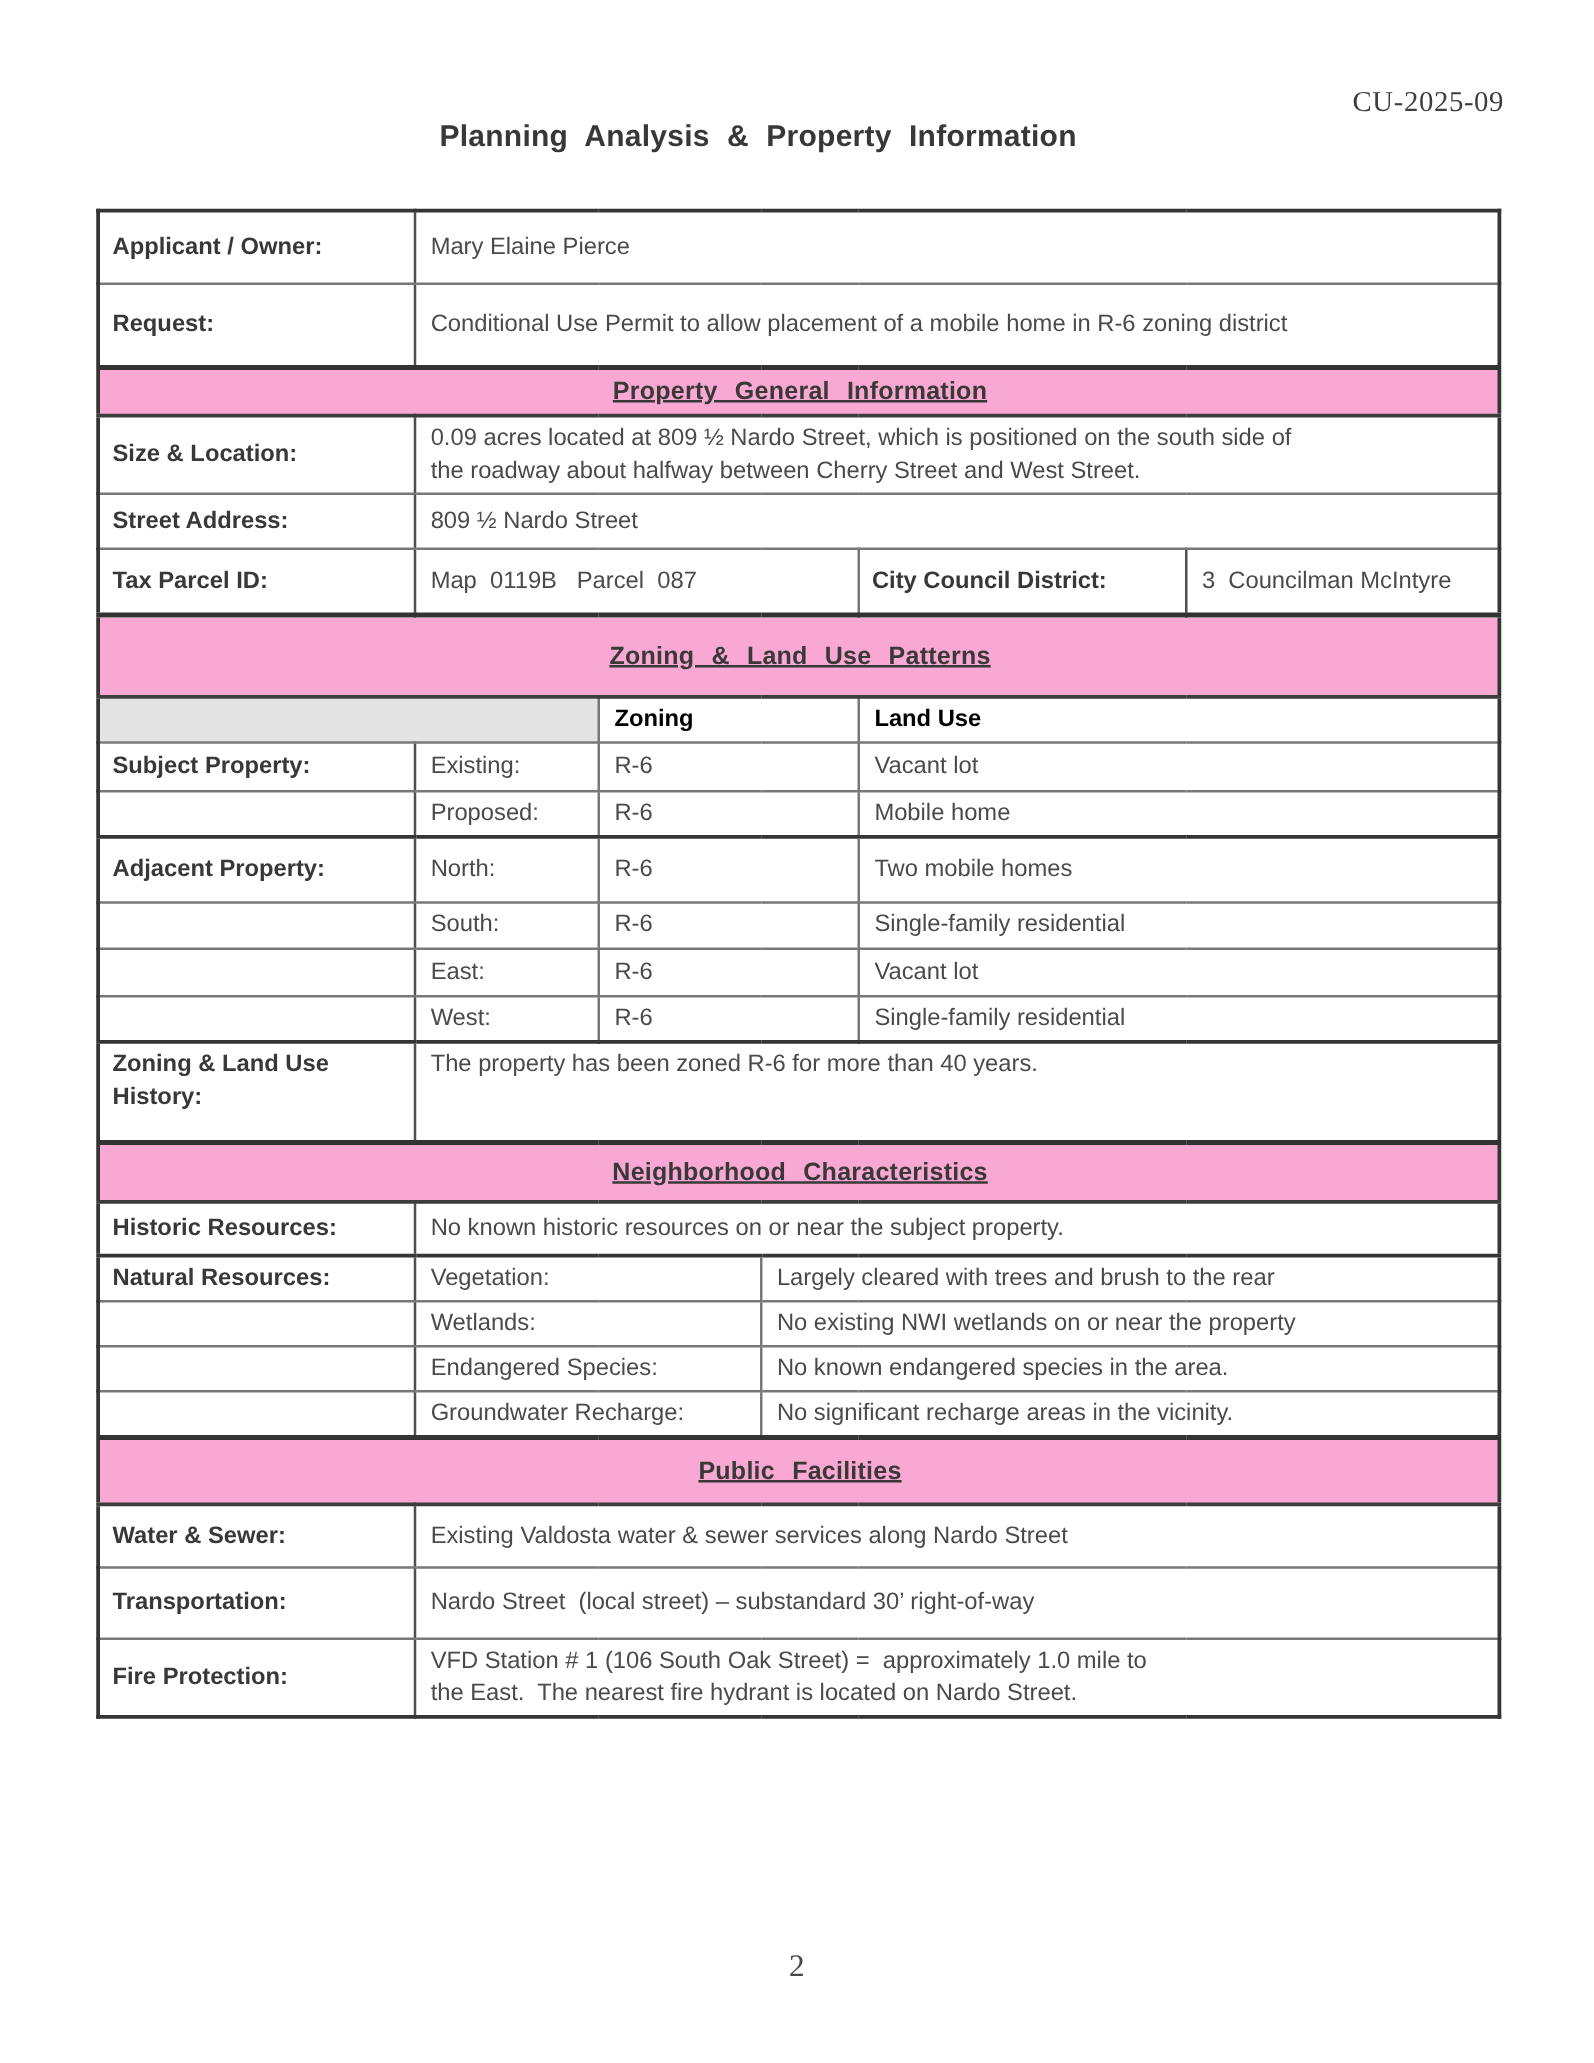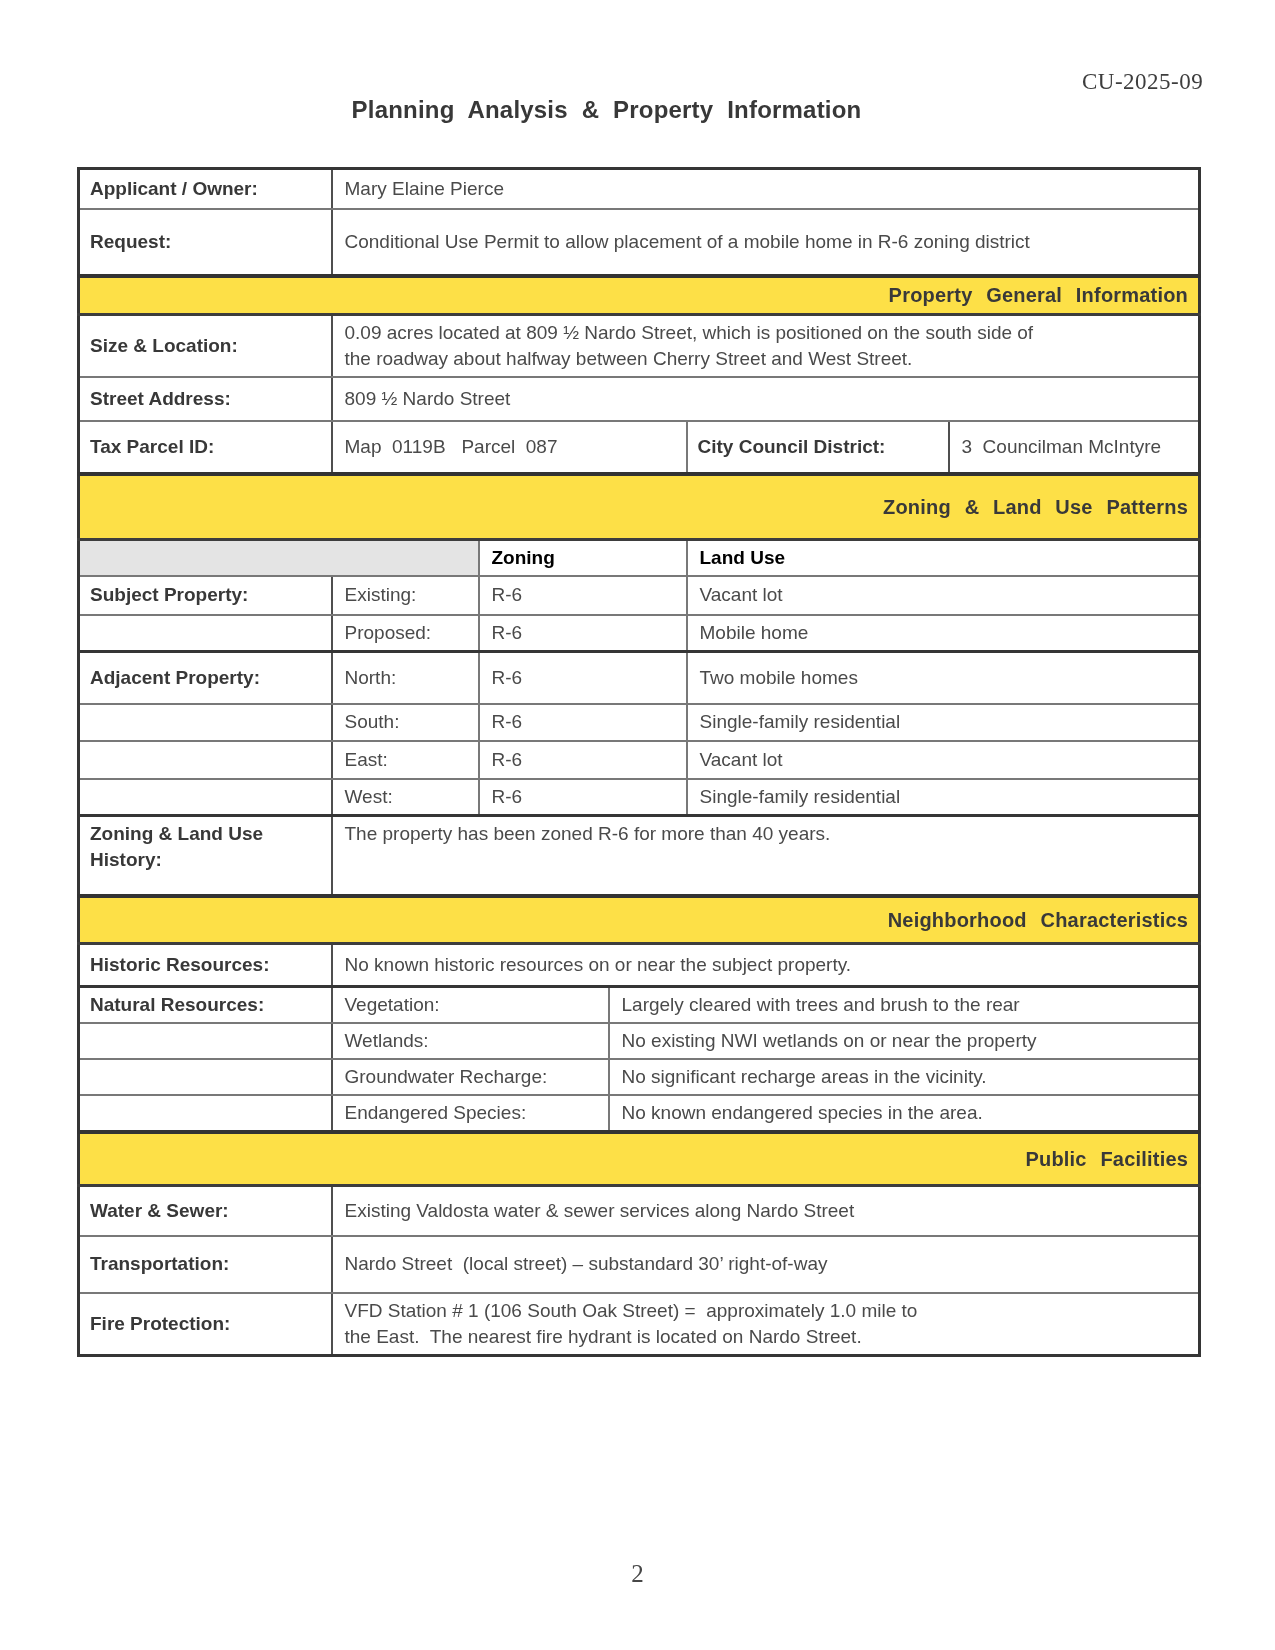--- a/index.html
+++ b/index.html
@@ -38,25 +38,26 @@
   }
   td.lbl{
     font-weight:bold;color:#383838;
     border-right:2px solid #4f4f4f;
     padding-left:10px;
   }
   td.dir,td.cat{color:#4a4a4a;}
   td.head{font-weight:bold;color:#000000;}
   td.grayblank{background:#e4e4e4;}
   tr.band td{
-    background:#fde047;
-    text-align:right;font-weight:bold;color:#393939;
+    background:#f9a8d4;
+    text-align:center;font-weight:bold;color:#393939;
     font-size:20px;word-spacing:8px;letter-spacing:.2px;
     border-top:4px solid #333333;
     border-bottom:3px solid #3d3d3d;
+    text-decoration:underline;
   }
   tr.bt-thick td{border-top:3px solid #353535;}
   tr.bt-med td{border-top:2px solid #4c1d95;}
   tr.r-history td{vertical-align:top;}
   .page-number{
     position:absolute;top:1560px;left:0;width:1275px;
     text-align:center;
     font-family:"Liberation Serif","DejaVu Serif",serif;
     font-size:25px;color:#474747;
   }
@@ -73,21 +74,21 @@
     <colgroup>
       <col style="width:253px">
       <col style="width:147px">
       <col style="width:130px">
       <col style="width:78px">
       <col style="width:262px">
       <col style="width:251px">
     </colgroup>
     <tbody>
 
-      <tr style="height:40px">
+      <tr style="height:58px">
         <td class="lbl">Applicant / Owner:</td>
         <td colspan="5">Mary Elaine Pierce</td>
       </tr>
 
       <tr class="bt-med" style="height:67px">
         <td class="lbl">Request:</td>
         <td colspan="5">Conditional Use Permit to allow placement of a mobile home in R-6 zoning district</td>
       </tr>
 
       <tr class="band" style="height:39px">
@@ -187,28 +188,28 @@
 
       <tr style="height:36px">
         <td class="lbl"></td>
         <td colspan="2" class="cat">Wetlands:</td>
         <td colspan="3">No existing NWI wetlands on or near the property</td>
       </tr>
 
 
       <tr style="height:36px">
         <td class="lbl"></td>
+        <td colspan="2" class="cat">Endangered Species:</td>
+        <td colspan="3">No known endangered species in the area.</td>
+      </tr>
+
+      <tr style="height:36px">
+        <td class="lbl"></td>
         <td colspan="2" class="cat">Groundwater Recharge:</td>
         <td colspan="3">No significant recharge areas in the vicinity.</td>
-      </tr>
-
-      <tr style="height:36px">
-        <td class="lbl"></td>
-        <td colspan="2" class="cat">Endangered Species:</td>
-        <td colspan="3">No known endangered species in the area.</td>
       </tr>
 
       <tr class="band" style="height:54px">
         <td colspan="6">Public Facilities</td>
       </tr>
 
       <tr style="height:50px">
         <td class="lbl">Water &amp; Sewer:</td>
         <td colspan="5">Existing Valdosta water &amp; sewer services along Nardo Street</td>
       </tr>

